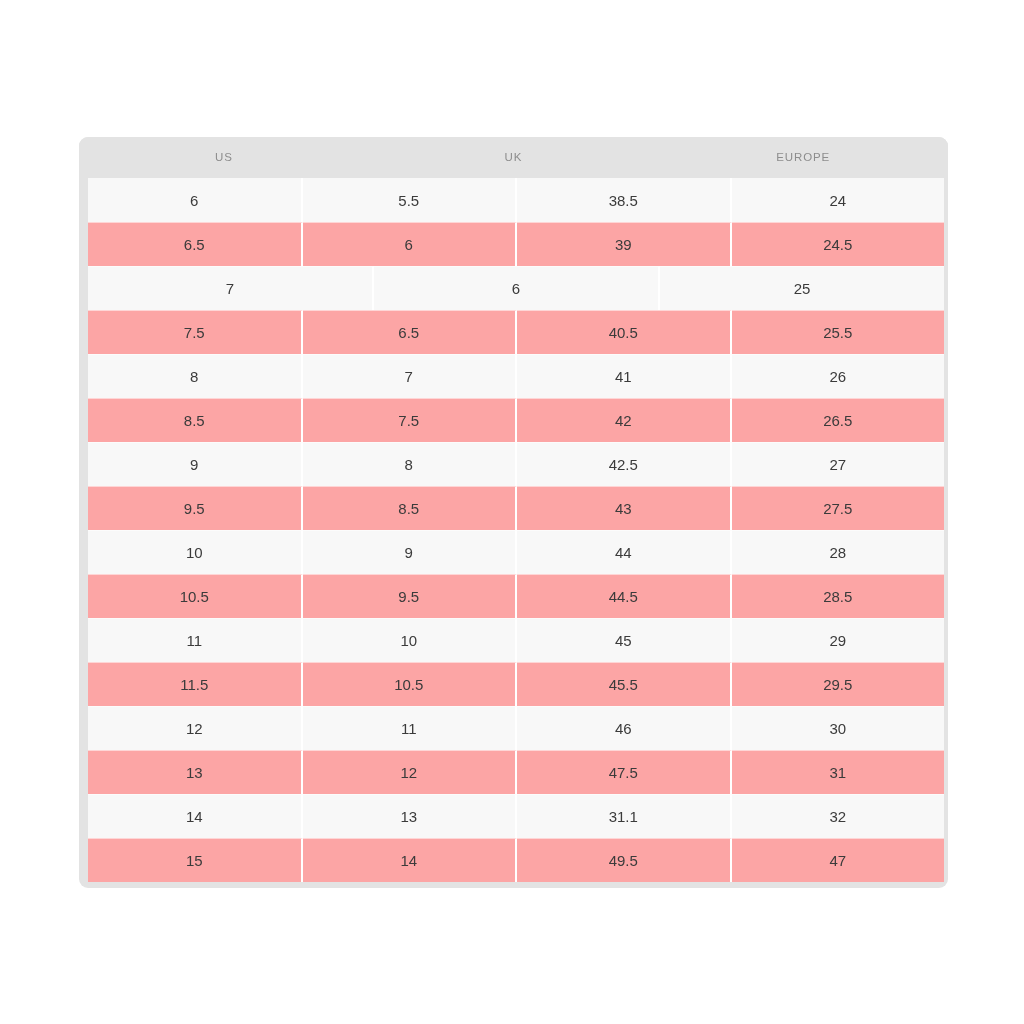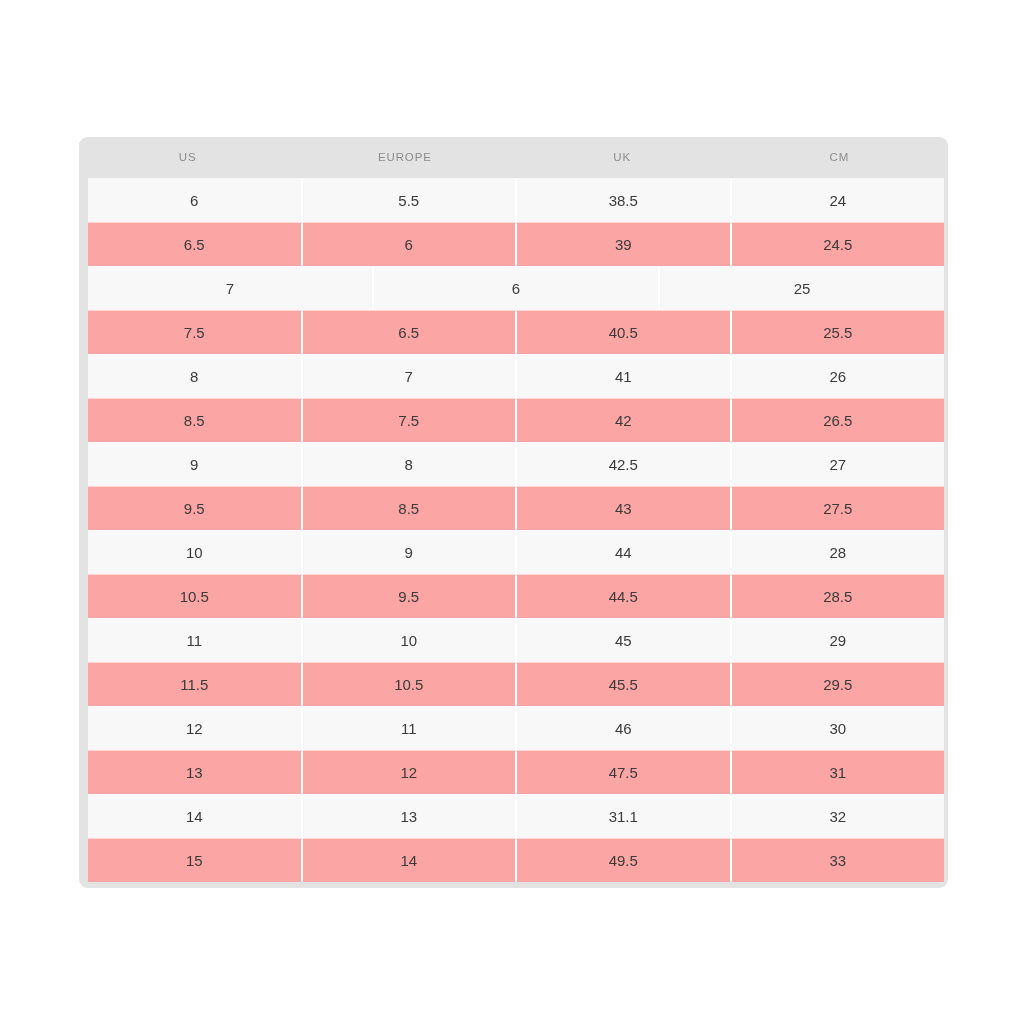--- a/index.html
+++ b/index.html
@@ -92,23 +92,22 @@
 </style>
 </head>
 <body>
 
 <div id="page">
 
   <div class="size-chart">
 
     <div class="chart-head">
       <div class="hcell">US</div>
+      <div class="hcell">UK</div>
       <div class="hcell">EUROPE</div>
-      <div class="hcell">UK</div>
-      <div class="hcell">CM</div>
     </div>
 
     <div class="chart-body">
 
       <div class="chart-row odd">
         <div class="cell">6</div>
         <div class="cell">5.5</div>
         <div class="cell">38.5</div>
         <div class="cell">24</div>
       </div>
@@ -207,19 +206,19 @@
         <div class="cell">14</div>
         <div class="cell">13</div>
         <div class="cell">31.1</div>
         <div class="cell">32</div>
       </div>
 
       <div class="chart-row even">
         <div class="cell">15</div>
         <div class="cell">14</div>
         <div class="cell">49.5</div>
-        <div class="cell">33</div>
+        <div class="cell">47</div>
       </div>
 
     </div>
   </div>
 
 </div>
 
 </body></html>

